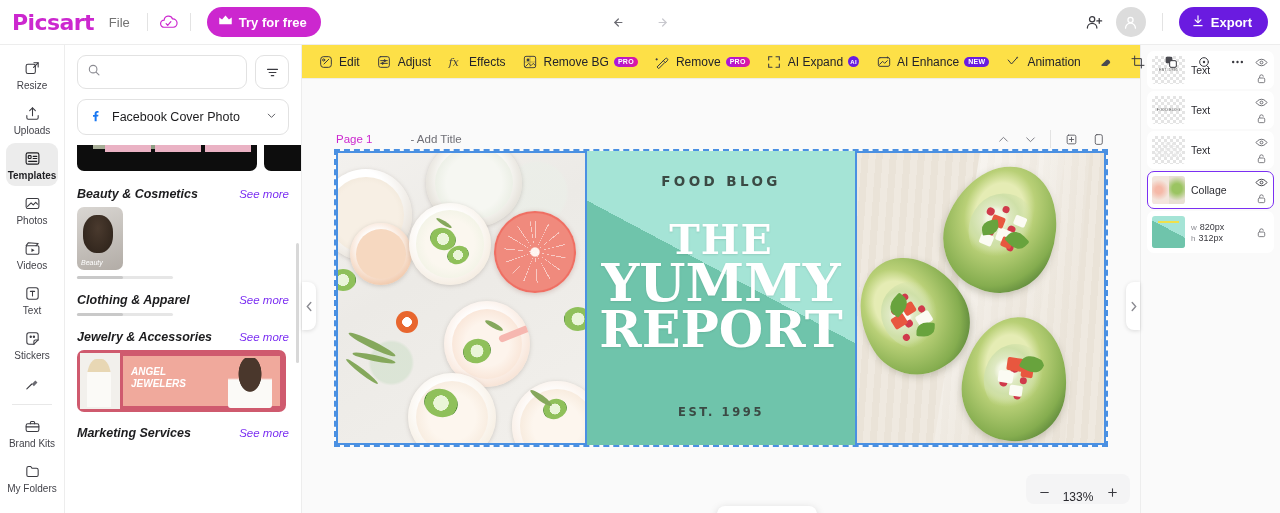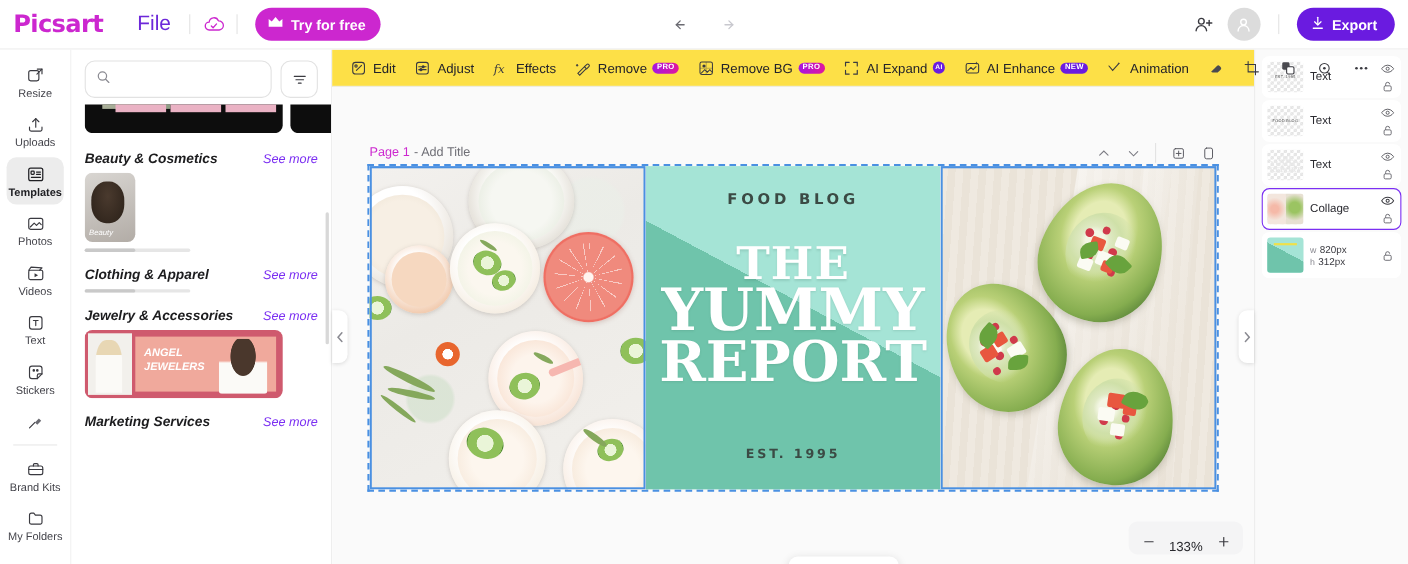--- a/index.html
+++ b/index.html
@@ -14,21 +14,21 @@
   
   .topbar {
     height: 45px; flex: 0 0 45px; display: flex; align-items: center;
     background: #fff; border-bottom: 1px solid #ededed; position: relative; z-index: 40;
   }
   .brand {
     font-size: 22px; font-weight: 700; color: #cc27cf; letter-spacing: -0.6px;
     margin-left: 12px; font-family: "DejaVu Sans", sans-serif;
   }
   .file-menu {
-    font-size: 19px; color: #6d28d9; margin-left: 24px; padding: 4px 7px; border-radius: 6px; cursor: pointer;
+    font-size: 13px; color: #737373; margin-left: 8px; padding: 4px 7px; border-radius: 6px; cursor: pointer;
   }
   .vdiv { width: 1px; height: 18px; background: #e3e3e3; margin: 0 10px; }
   .cloud-ic { width: 22px; height: 22px; display: flex; align-items: center; justify-content: center; cursor: pointer; }
   .try-btn {
     display: flex; align-items: center; gap: 6px; background: #cc27cf; color: #fff;
     border: none; border-radius: 16px; height: 30px; padding: 0 14px 0 11px;
     font-size: 13px; font-weight: 600; cursor: pointer; margin-left: 6px;
     font-family: "Liberation Sans", sans-serif;
   }
   .undo-redo { position: absolute; left: 50%; transform: translateX(-50%); display: flex; gap: 18px; align-items: center; }
@@ -99,21 +99,21 @@
     display: flex; align-items: center; justify-content: center; cursor: pointer; z-index: 30;
     box-shadow: 0 1px 4px rgba(0,0,0,.13);
   }
   .handle.left { left: 302px; border-radius: 0 8px 8px 0; }
   .handle.right { right: 140px; border-radius: 8px 0 0 8px; }
 
   
   .stage { flex: 1; background: #fafafa; position: relative; min-width: 0; display: flex; flex-direction: column; }
   .page-bar {
     position: absolute; left: 50%; transform: translateX(-50%); top: 85px;
-    width: 770px; display: flex; align-items: center;
+    width: 770px; display: flex; align-items: center; gap: 34px;
   }
   .page-num { font-size: 11.5px; color: #cc27cf; }
   .page-title { font-size: 11.5px; color: #6f6f76; margin-left: 4px; cursor: pointer; }
   .page-tools { margin-left: auto; display: flex; align-items: center; gap: 11px; }
   .pt-ic { width: 16px; height: 16px; display: flex; align-items: center; justify-content: center; cursor: pointer; }
 
   .canvas-wrap {
     position: absolute; left: 50%; transform: translateX(-50%); top: 106px;
     width: 770px; height: 294px;
   }
@@ -457,20 +457,33 @@
         </div>
         <div class="filter-btn">
           <svg width="15" height="15" viewBox="0 0 24 24" fill="none" stroke="#3a3a40" stroke-width="1.7" stroke-linecap="round">
             <line x1="4" y1="7" x2="20" y2="7"></line>
               <line x1="6.5" y1="12" x2="17.5" y2="12"></line>
               <line x1="10" y1="17" x2="14" y2="17"></line>
           </svg>
         </div>
       </div>
 
+      <div class="cat-select">
+        <span>
+          <svg width="15" height="15" viewBox="0 0 24 24">
+              <path fill="#1877F2" d="M13.8 21v-7.4h2.5l.4-2.9h-2.9V8.9c0-.8.2-1.4 1.4-1.4h1.6V4.9c-.3 0-1.2-.1-2.3-.1-2.3 0-3.9 1.4-3.9 4v2.2H8v2.9h2.6V21z"></path>
+            </svg>
+        </span>
+        <span class="cat-label">Facebook Cover Photo</span>
+        <span>
+          <svg width="13" height="13" viewBox="0 0 24 24" fill="none" stroke="#5a5a61" stroke-width="1.8" stroke-linecap="round">
+              <polyline points="6 9.5 12 15.5 18 9.5"></polyline>
+            </svg>
+        </span>
+      </div>
 
       <div class="panel-scroll">
 
         <div class="sec" style="margin-top:-22px;">
           <div class="row">
             <div class="thumb" style="width:180px;height:48px;background:#0d0d0d;position:relative;">
               <div style="position:absolute;left:16px;top:0;width:62px;height:26px;background:linear-gradient(160deg,#c9c2b0,#8b9c82);"></div>
 
               <div style="position:absolute;left:28px;top:12px;width:46px;height:17px;background:#eab2c4;"></div>
               <div style="position:absolute;left:78px;top:12px;width:46px;height:17px;background:#eab2c4;"></div>
@@ -505,21 +518,21 @@
               <i></i>
             </div>
         </div>
 
         <div class="sec" style="margin-top:6px;">
           <div class="sec-head">
             <span class="sec-title">Jewelry &amp; Accessories</span>
             <span class="sec-more">See more</span>
           </div>
           <div class="row">
-            <div class="thumb" style="width:180px;height:62px;background:#cf5a6e;position:relative;">
+            <div class="thumb" style="width:209px;height:62px;background:#cf5a6e;position:relative;">
               <div style="position:absolute;left:3px;top:3px;width:40px;height:56px;background:#f2f0ec;"></div>
               <div style="position:absolute;left:10px;top:9px;width:24px;height:48px;background:linear-gradient(180deg,#e8d7b4 0 28%,#fbfaf7 28% 100%);border-radius:40% 40% 0 0;"></div>
               <div style="position:absolute;left:46px;top:6px;right:6px;bottom:6px;background:#f0a99c;"></div>
               <div style="position:absolute;right:14px;top:8px;width:44px;height:50px;background:radial-gradient(ellipse at 50% 32%,#4a372c 0 36%,transparent 38%),linear-gradient(180deg,transparent 0 40%,#fbfaf7 44%);border-radius:40% 40% 6% 6%;"></div>
               <div style="position:absolute;left:54px;top:16px;font-size:10px;font-weight:700;color:#fff;line-height:1.15;font-family:'Liberation Sans',sans-serif;">ANGEL<br>JEWELERS</div>
             </div>
           </div>
         </div>
 
         <div class="sec" style="margin-top:8px;">
@@ -572,40 +585,40 @@
         <div class="ct-item">
           <span class="ct-ic">
             <svg width="17" height="16" viewBox="0 0 24 24">
                 <text x="2" y="18" font-family="DejaVu Serif, serif" font-style="italic" font-size="16" fill="#3a3a40">fx</text>
               </svg>
           </span>
           <span>Effects</span>
         </div>
         <div class="ct-item">
           <span class="ct-ic">
+            <svg width="16" height="16" viewBox="0 0 24 24" fill="none" stroke="#3a3a40" stroke-width="1.4">
+                <rect x="3.5" y="3.5" width="17" height="17" rx="2.5"></rect>
+                <path d="M3.5 12h17M12 3.5v17" stroke-opacity=".35"></path>
+                <circle cx="9" cy="9" r="2.2" fill="#3a3a40" stroke="none"></circle>
+                <path d="M5 19l5-5 3.5 3.5L17 14l3 3.5"></path>
+              </svg>
+          </span>
+          <span>Remove BG</span>
+          <span class="badge pro">PRO</span>
+        </div>
+        <div class="ct-item">
+          <span class="ct-ic">
             <svg width="16" height="16" viewBox="0 0 24 24" fill="none" stroke="#3a3a40" stroke-width="1.5" stroke-linecap="round">
                 <path d="M5 19l9-9 2.5 2.5-9 9z"></path>
                 <path d="M14 10l3-3a2 2 0 0 1 3 3l-3 3"></path>
                 <line x1="3" y1="8" x2="5" y2="8"></line>
                 <line x1="4" y1="7" x2="4" y2="9"></line>
               </svg>
           </span>
           <span>Remove</span>
-          <span class="badge pro">PRO</span>
-        </div>
-        <div class="ct-item">
-          <span class="ct-ic">
-            <svg width="16" height="16" viewBox="0 0 24 24" fill="none" stroke="#3a3a40" stroke-width="1.4">
-                <rect x="3.5" y="3.5" width="17" height="17" rx="2.5"></rect>
-                <path d="M3.5 12h17M12 3.5v17" stroke-opacity=".35"></path>
-                <circle cx="9" cy="9" r="2.2" fill="#3a3a40" stroke="none"></circle>
-                <path d="M5 19l5-5 3.5 3.5L17 14l3 3.5"></path>
-              </svg>
-          </span>
-          <span>Remove BG</span>
           <span class="badge pro">PRO</span>
         </div>
         <div class="ct-item">
           <span class="ct-ic">
             <svg width="16" height="16" viewBox="0 0 24 24" fill="none" stroke="#3a3a40" stroke-width="1.6" stroke-linecap="round">
                 <polyline points="4 9 4 4 9 4"></polyline>
                 <polyline points="15 4 20 4 20 9"></polyline>
                 <polyline points="20 15 20 20 15 20"></polyline>
                 <polyline points="9 20 4 20 4 15"></polyline>
               </svg>

